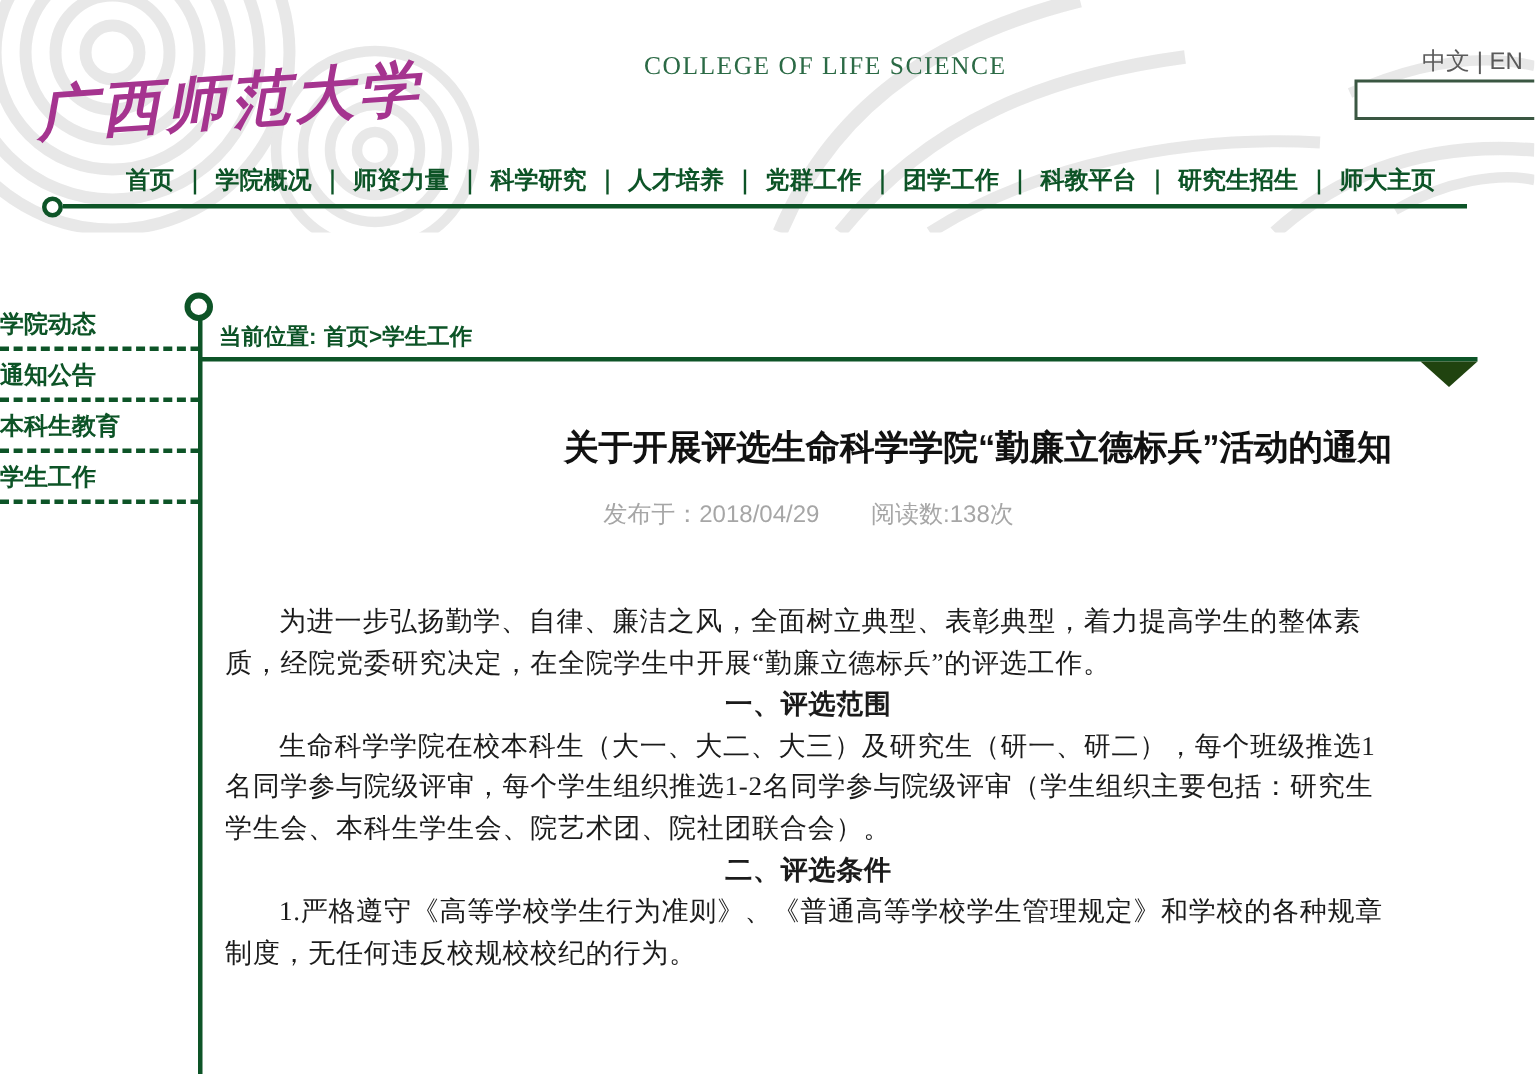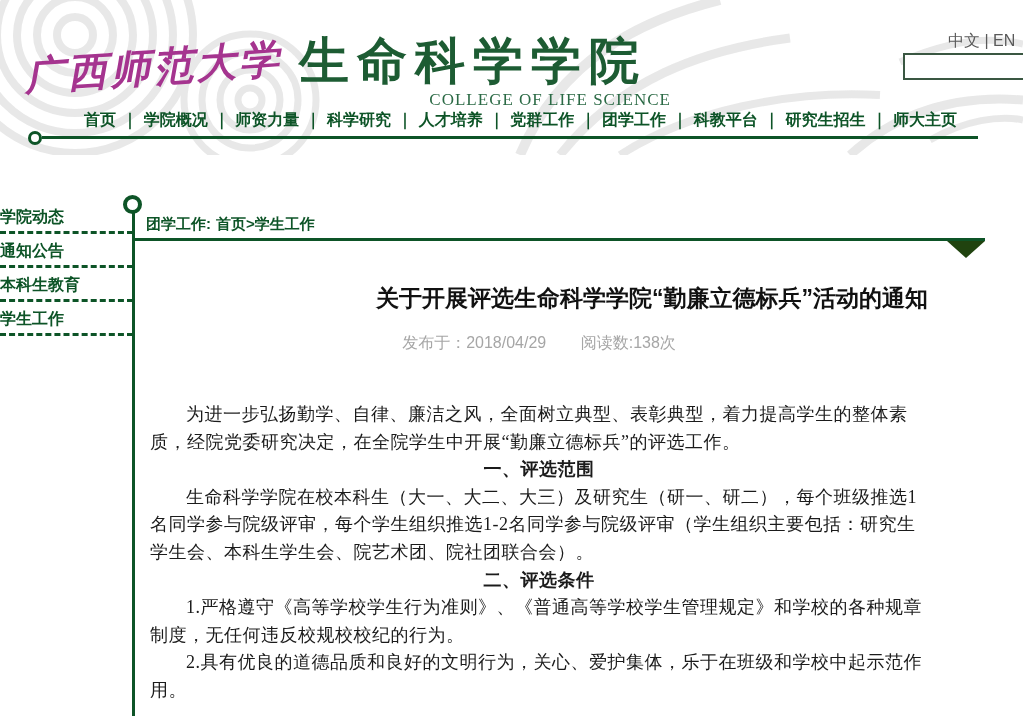--- a/index.html
+++ b/index.html
@@ -84,21 +84,20 @@
       <path d="M620,155 C690,110 790,90 880,95" stroke-width="8"></path>
       <path d="M850,155 C900,110 960,95 1023,100" stroke-width="9"></path>
       <path d="M900,62 C950,40 990,36 1023,44" stroke-width="7"></path>
       <path d="M930,140 C965,120 1000,115 1023,120" stroke-width="7"></path>
     </g>
   </svg>
 
   <div>
     <div class="uni-logo">广西师范大学</div>
     <div class="college-block">
-      <div class="college-name">生命科学学院</div>
       <div class="college-en">COLLEGE OF LIFE SCIENCE</div>
     </div>
     <div class="lang">中文 | EN</div>
     <input class="search" type="text" value="" style="">
   </div>
 
   <div class="nav">
     <a>首页</a>
     <span class="sep">｜</span>
     <a>学院概况</a>
@@ -125,32 +124,31 @@
   <div class="sidebar">
     <div class="side-item">学院动态</div>
     <div class="side-item">通知公告</div>
     <div class="side-item">本科生教育</div>
     <div class="side-item">学生工作</div>
   </div>
   <div class="side-vline"></div>
   <div class="side-ring"></div>
 
   <div class="breadcrumb">
-    <span class="bc-label">团学工作:</span><a>首页</a><span>&gt;</span><a>学生工作</a>
+    <span class="bc-label">当前位置:</span><a>首页</a><span>&gt;</span><a>学生工作</a>
   </div>
   <div class="crumb-line"></div>
   <div class="crumb-tri"></div>
 
   <h1 class="article-title">关于开展评选生命科学学院“勤廉立德标兵”活动的通知</h1>
   <div class="meta">
     <span>发布于：2018/04/29</span>
     <span>阅读数:138次</span>
   </div>
   <div class="article-body">
     <p class="indent">为进一步弘扬勤学、自律、廉洁之风，全面树立典型、表彰典型，着力提高学生的整体素质，经院党委研究决定，在全院学生中开展“勤廉立德标兵”的评选工作。</p>
     <p class="sect">一、评选范围</p>
     <p class="indent">生命科学学院在校本科生（大一、大二、大三）及研究生（研一、研二），每个班级推选1名同学参与院级评审，每个学生组织推选1-2名同学参与院级评审（学生组织主要包括：研究生学生会、本科生学生会、院艺术团、院社团联合会）。</p>
     <p class="sect">二、评选条件</p>
     <p class="indent">1.严格遵守《高等学校学生行为准则》、《普通高等学校学生管理规定》和学校的各种规章制度，无任何违反校规校校纪的行为。</p>
-    <p class="indent">2.具有优良的道德品质和良好的文明行为，关心、爱护集体，乐于在班级和学校中起示范作用。</p>
   </div>
 
 </div>
 
 </body></html>

